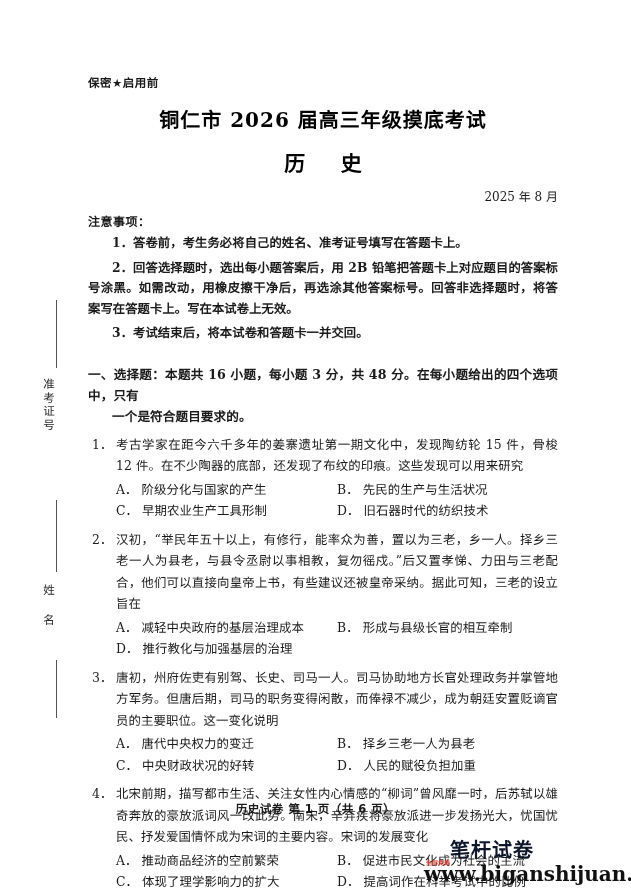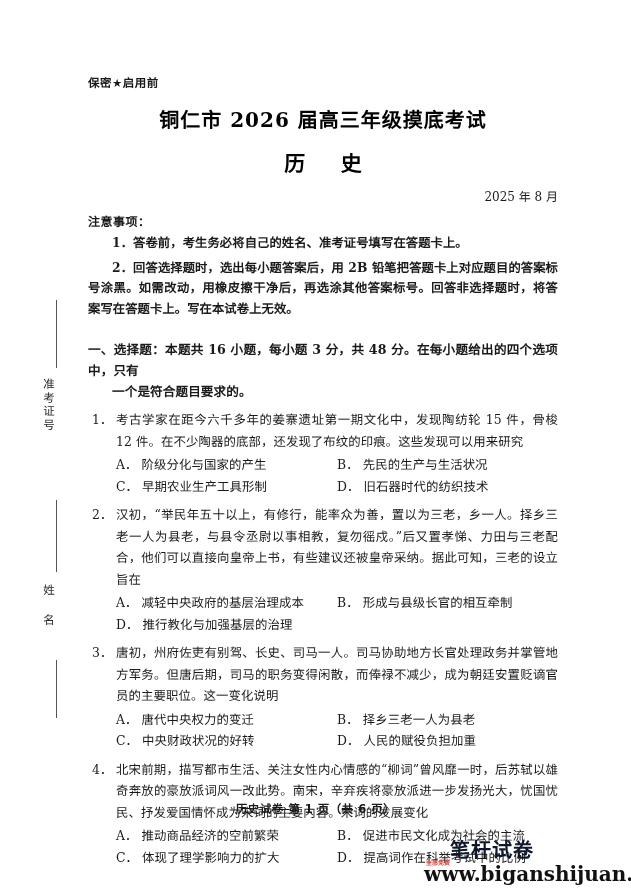--- a/index.html
+++ b/index.html
@@ -220,20 +220,21 @@
 
     <div class="secret-line">保密★启用前</div>
 
     <div class="exam-title">铜仁市 2026 届高三年级摸底考试</div>
     <div class="subject-title">历 史</div>
     <div class="exam-date">2025 年 8 月</div>
 
     <div class="notes-title">注意事项：</div>
     <div class="note-item">1．答卷前，考生务必将自己的姓名、准考证号填写在答题卡上。</div>
     <div class="note-item">2．回答选择题时，选出每小题答案后，用 2B 铅笔把答题卡上对应题目的答案标号涂黑。如需改动，用橡皮擦干净后，再选涂其他答案标号。回答非选择题时，将答案写在答题卡上。写在本试卷上无效。</div>
+    <div class="note-item">3．考试结束后，将本试卷和答题卡一并交回。</div>
 
     <div class="section-head">
       <span class="lead">一、选择题：</span><span class="lead">本题共 16 小题，每小题 3 分，共 48 分。在每小题给出的四个选项中，只有</span>
       <span class="cont lead">一个是符合题目要求的。</span>
     </div>
 
     <div class="question">
       <div class="q-stem">
         <span class="q-num">1．</span><span>考古学家在距今六千多年的姜寨遗址第一期文化中，发现陶纺轮 15 件，骨梭 12 件。在不少陶器的底部，还发现了布纹的印痕。这些发现可以用来研究</span>
       </div>

